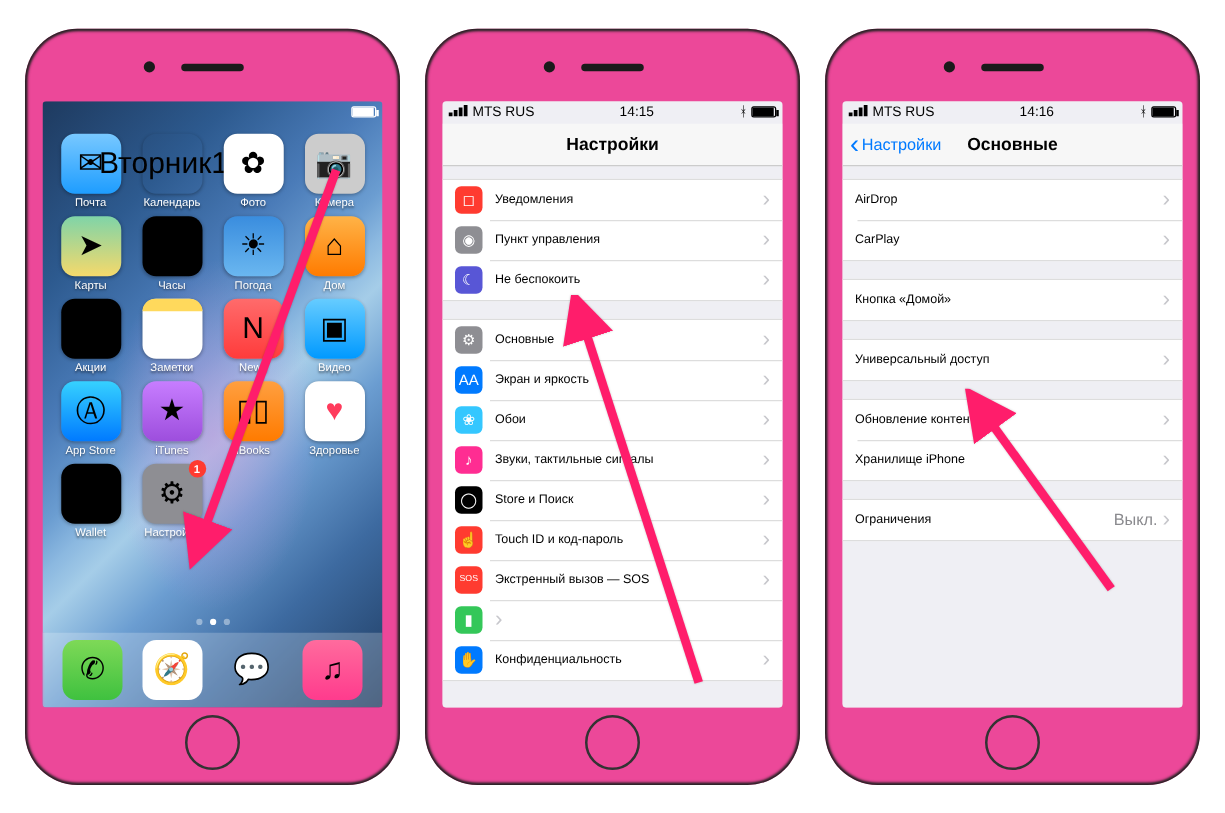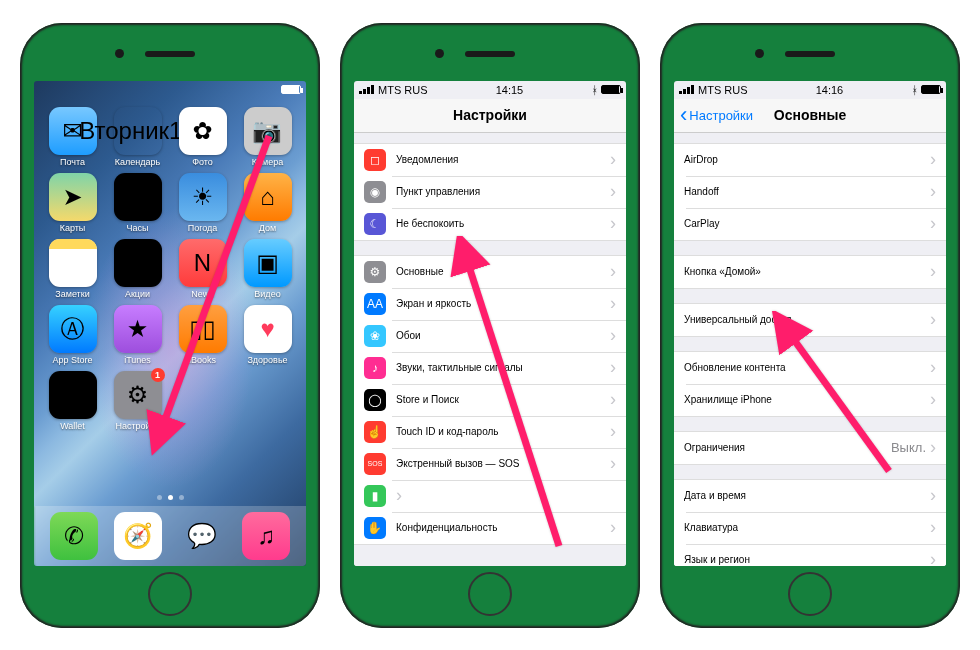--- a/index.html
+++ b/index.html
@@ -1,17 +1,17 @@
 <!DOCTYPE html>
 <html><head>
 <meta charset="utf-8">
 <style>
   * { margin: 0; padding: 0; box-sizing: border-box; }
   body { background: #fff; font-family: -apple-system, Helvetica, Arial, sans-serif; width: 980px; height: 650px; display: flex; align-items: center; justify-content: space-around; padding: 20px 10px; }
-  .phone { width: 300px; height: 605px; background: #15803d; border-radius: 42px; position: relative; padding: 58px 14px 62px 14px; box-shadow: inset 0 0 2px 2px #222; }
+  .phone { width: 300px; height: 605px; background: #ec4899; border-radius: 42px; position: relative; padding: 58px 14px 62px 14px; box-shadow: inset 0 0 2px 2px #222; }
   .speaker { position: absolute; top: 28px; left: 50%; transform: translateX(-50%); width: 50px; height: 6px; background: #1a1a1a; border-radius: 3px; }
   .camera { position: absolute; top: 26px; left: calc(50% - 55px); width: 9px; height: 9px; background: #1a1a1a; border-radius: 50%; }
   .homebtn { position: absolute; bottom: 12px; left: 50%; transform: translateX(-50%); width: 44px; height: 44px; border: 2px solid #333; border-radius: 50%; }
   .screen { width: 100%; height: 100%; border-radius: 3px; overflow: hidden; position: relative; }
 
   
   .status { height: 18px; color: #000; font-size: 11px; display: flex; justify-content: space-between; align-items: center; padding: 0 5px; font-weight: 500; }
   .status.light { color: #fff; }
   .status .sl, .status .sr { display: flex; align-items: center; gap: 3px; }
   .signal span { display:inline-block; width:3px; background:currentColor; margin-right:1px; }
@@ -118,26 +118,26 @@
         </div>
         <div class="app">
           <div class="ic i-weather">☀</div>
           <div class="lbl">Погода</div>
         </div>
         <div class="app">
           <div class="ic i-home">⌂</div>
           <div class="lbl">Дом</div>
         </div>
         <div class="app">
+          <div class="ic i-stocks">✦</div>
+          <div class="lbl">Акции</div>
+        </div>
+        <div class="app">
           <div class="ic i-notes"></div>
           <div class="lbl">Заметки</div>
-        </div>
-        <div class="app">
-          <div class="ic i-stocks">✦</div>
-          <div class="lbl">Акции</div>
         </div>
         <div class="app">
           <div class="ic i-news">N</div>
           <div class="lbl">News</div>
         </div>
         <div class="app">
           <div class="ic i-videos">▣</div>
           <div class="lbl">Видео</div>
         </div>
         <div class="app">
@@ -300,23 +300,20 @@
           <span>Настройки</span>
         </div>
       <div class="nav-title">Основные</div>
     </div>
     <div class="list-bg noicon" id="list3">
         <div class="group noicon">
           <div class="row">
             <div class="rt">AirDrop</div>
           </div>
           <div class="row">
-            <div class="rt">Handoff</div>
-          </div>
-          <div class="row">
             <div class="rt">CarPlay</div>
           </div>
         </div>
         <div class="group noicon">
           <div class="row">
             <div class="rt">Кнопка «Домой»</div>
           </div>
         </div>
         <div class="group noicon">
           <div class="row">
@@ -328,31 +325,20 @@
             <div class="rt">Обновление контента</div>
           </div>
           <div class="row">
             <div class="rt">Хранилище iPhone</div>
           </div>
         </div>
         <div class="group noicon">
           <div class="row">
             <div class="rt">Ограничения</div>
             <div class="rv">Выкл.</div>
-          </div>
-        </div>
-        <div class="group noicon">
-          <div class="row">
-            <div class="rt">Дата и время</div>
-          </div>
-          <div class="row">
-            <div class="rt">Клавиатура</div>
-          </div>
-          <div class="row">
-            <div class="rt">Язык и регион</div>
           </div>
         </div>
       </div>
     <div class="arrow" style="left:95px; top:230px;">
       <svg width="140" height="170">
           <defs>
             <marker id="ah3" markerWidth="10" markerHeight="10" refX="3" refY="3" orient="auto">
               <path d="M0,0 L6,3 L0,6 Z" fill="#ff1d6b"></path>
             </marker>
           </defs>

